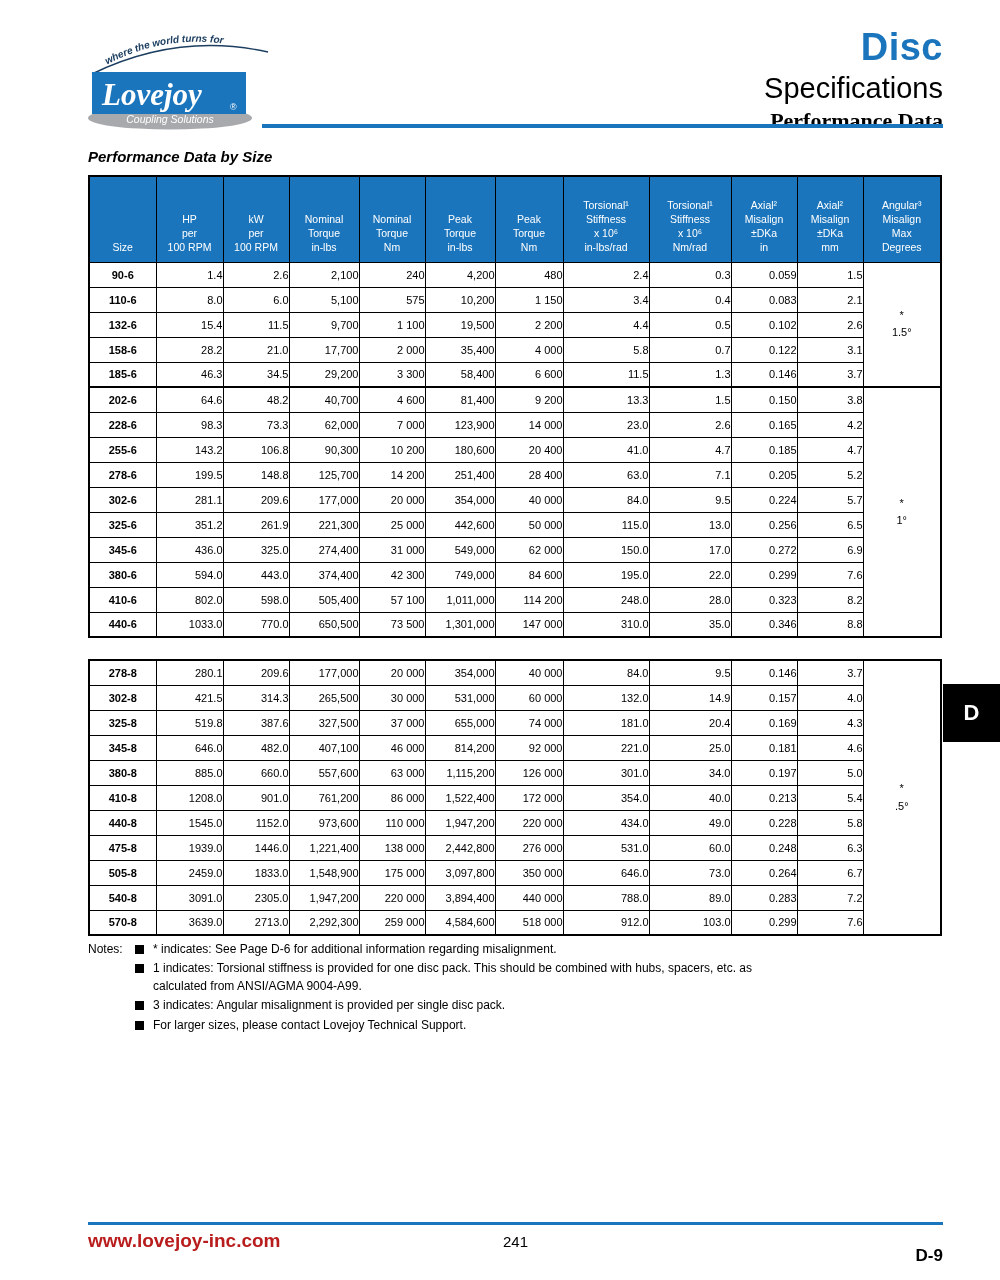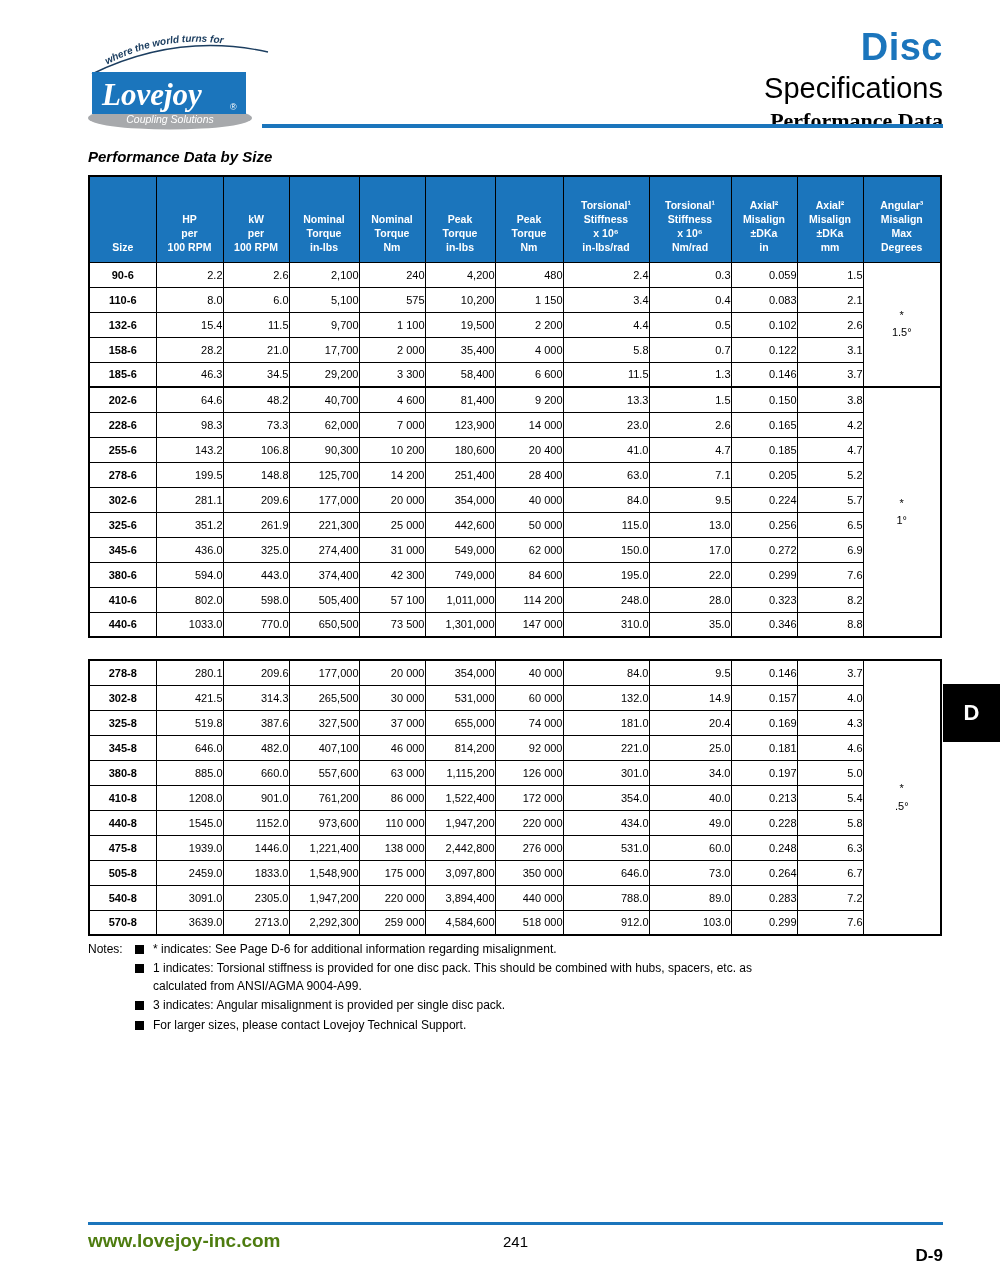--- a/index.html
+++ b/index.html
@@ -16,21 +16,21 @@
   .subtitle1 { font-size:29px; font-weight:normal; line-height:1.3; margin-top:2px; }
   .subtitle2 { font-size:22px; font-weight:bold; line-height:1.2;font-family:Liberation Serif, serif; }
   .header-rule { position:absolute; left:262px; right:57px; top:124px; height:4px; background:#1b75bc; }
   .section-title { position:absolute; left:88px; top:148px; font-size:15px; font-weight:bold; font-style:italic; }
   
   .table1 { position:absolute; left:88px; top:175px; }
   .table2 { position:absolute; left:88px; top:659px; }
   table.data { border-collapse:collapse; table-layout:fixed; width:852px; border:2px solid #000; background:#fff; }
   table.data th, table.data td { border:1px solid #000; }
   table.data th {
-    background:#1b75bc; color:#fff; font-size:10.5px; font-weight:bold;
+    background:#1b75bc; color:#fff; font-size:10.5px; font-weight:normal;
     vertical-align:bottom; text-align:center; padding:4px 1px 7px; line-height:1.35; height:86px;
   }
   table.data td { height:25px; font-size:11px; padding:0; }
   td.size { font-weight:bold; text-align:center; }
   td.num { text-align:right; padding-right:13px; }
   td.angular { text-align:center; vertical-align:middle; font-size:11px; line-height:1.55; }
   tr.group-start td { border-top:2px solid #000;margin-top:32px; }
   
   .notes { position:absolute; left:88px; top:941px; font-size:12px; display:flex; }
   .notes-label { width:47px; flex:0 0 47px; line-height:1.45; }
@@ -38,21 +38,21 @@
   .bullet { width:9px; height:9px; background:#000; margin:4px 9px 0 0; flex:0 0 9px; }
   .note-text { max-width:618px; line-height:1.45; }
   
   .side-tab {
     position:absolute; right:0; top:684px; width:57px; height:58px; background:#000; color:#fff;
     display:flex; align-items:center; justify-content:center; font-size:22px; font-weight:bold;
   }
   
   .footer-rule { position:absolute; left:88px; right:57px; top:1222px; height:3px; background:#1b75bc; }
   .footer { position:absolute; left:88px; right:57px; top:1230px; height:26px; }
-  .footer-web { position:absolute; left:0; top:0; font-size:19px; font-weight:bold; color:#4d7c0f; }
+  .footer-web { position:absolute; left:0; top:0; font-size:19px; font-weight:bold; color:#b91c1c; }
   .footer-page { position:absolute; left:0; right:0; top:3px; text-align:center; font-size:15px; }
   .footer-code { position:absolute; right:0; top:16px; font-size:17px; font-weight:bold; }
 </style>
 </head>
 <body>
 
 <div class="page">
 
   <svg class="logo" viewBox="0 0 195 112" aria-hidden="true">
     <defs>
@@ -157,21 +157,21 @@
               <div>Angular³</div>
               <div>Misalign</div>
               <div>Max</div>
               <div>Degrees</div>
             </th>
           </tr>
         </thead>
         <tbody>
           <tr>
             <td class="size">90-6</td>
-            <td class="num">2.2</td>
+            <td class="num">1.4</td>
             <td class="num">2.6</td>
             <td class="num">2,100</td>
             <td class="num">240</td>
             <td class="num">4,200</td>
             <td class="num">480</td>
             <td class="num">2.4</td>
             <td class="num">0.3</td>
             <td class="num">0.059</td>
             <td class="num">1.5</td>
             <td class="angular" rowspan="5">

